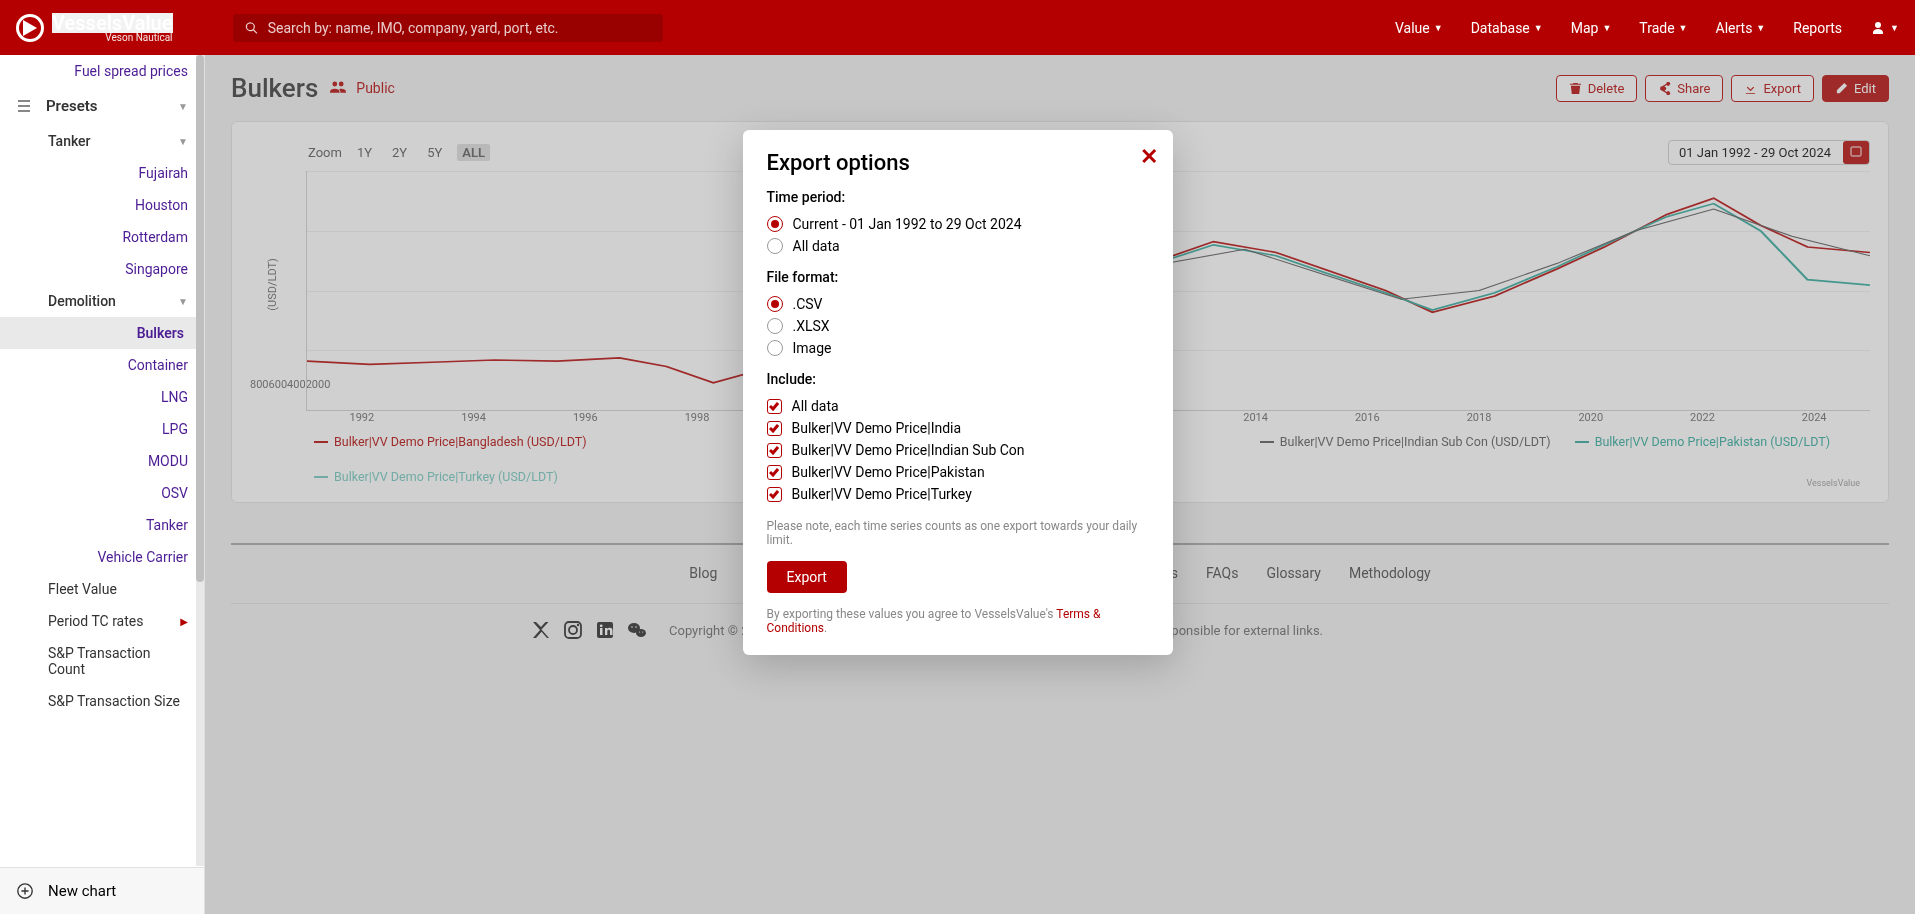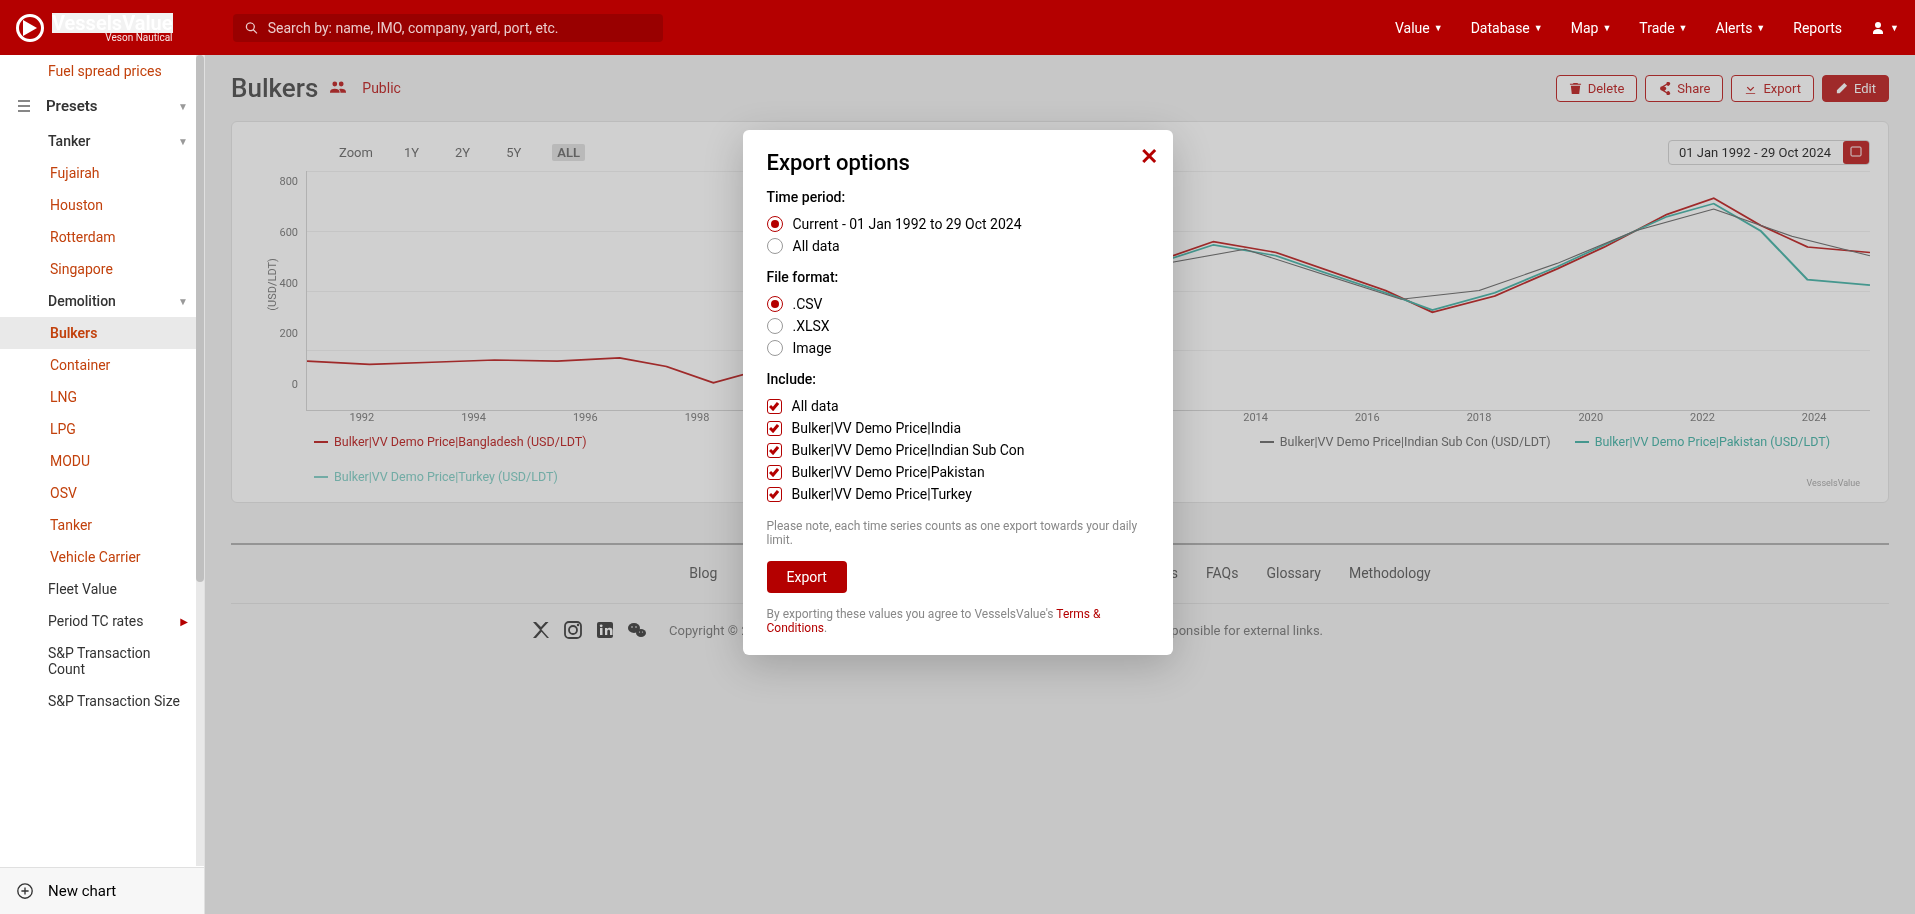--- a/index.html
+++ b/index.html
@@ -18,54 +18,54 @@
 .search-box input { background: none; border: none; color: #fff; margin-left: 10px; width: 100%; font-size: 14px; outline: none; }
 .search-box input::placeholder { color: rgba(255,255,255,0.8); }
 .nav { margin-left: auto; display: flex; gap: 28px; align-items: center; }
 .nav-item { font-size: 14px; cursor: pointer; display: flex; align-items: center; gap: 4px; }
 .chev { font-size: 9px; }
 
 
 .layout { display: flex; height: calc(100vh - 55px); }
 .sidebar { width: 205px; background: #fff; border-right: 1px solid #e0e0e0; display: flex; flex-direction: column; position: relative; }
 .side-scroll { flex: 1; overflow-y: auto; }
-.side-item { padding: 8px 16px 8px 48px; font-size: 14px; color: #c2410c; cursor: pointer; }
+.side-item { padding: 8px 16px 8px 48px; font-size: 14px; color: #4c1d95; cursor: pointer; text-align: right; }
 .side-item.lvl3 { padding-left: 50px; }
 .side-header { padding: 10px 16px; font-size: 15px; font-weight: 600; color: #333; display: flex; align-items: center; cursor: pointer; }
 .side-header svg { width: 16px; height: 16px; margin-right: 14px; opacity: 0.7; }
 .side-sub { padding: 8px 16px 8px 48px; font-size: 14px; font-weight: 500; color: #333; display: flex; align-items: center; cursor: pointer; }
 .side-sub .caret { margin-left: auto; font-size: 10px; color: #999; }
 .side-item.active { background: #e9e9e9; font-weight: 600; border-right: 4px solid #b40000; }
 .new-chart { border-top: 1px solid #e0e0e0; padding: 14px 16px; display: flex; align-items: center; gap: 14px; font-size: 15px; cursor: pointer; background: #f7f7f7; }
 .new-chart svg { width: 18px; height: 18px; }
 .scroll-track { position: absolute; right: 0; top: 0; bottom: 48px; width: 8px; background: #e8e8e8; }
 .scroll-thumb { position: absolute; right: 0; top: 0; width: 8px; height: 65%; background: #bfbfbf; border-radius: 4px; }
 
 
 .main { flex: 1; background: #f2f2f2; overflow: hidden; position: relative; }
 .page-header { display: flex; align-items: center; padding: 18px 26px 8px; }
 .page-title { font-size: 26px; font-weight: 500; color: #333; }
-.public-badge { margin-left: 12px; color: #b40000; font-size: 14px; display: flex; align-items: center; gap: 16px; }
+.public-badge { margin-left: 12px; color: #b40000; font-size: 14px; display: flex; align-items: center; gap: 10px; }
 .public-badge svg { width: 16px; height: 14px; fill: #b40000; }
 .header-actions { margin-left: auto; display: flex; gap: 8px; }
 .btn { border: 1px solid #b40000; color: #b40000; background: #fff; border-radius: 4px; padding: 5px 12px; font-size: 13px; display: flex; align-items: center; gap: 6px; cursor: pointer; }
 .btn svg { width: 13px; height: 13px; fill: currentColor; }
 .btn.filled { background: #b40000; color: #fff; }
 
 
 .chart-card { margin: 10px 26px; background: #fff; border-radius: 6px; padding: 18px; border: 1px solid #e0e0e0; }
 .chart-toolbar { display: flex; align-items: center; margin-bottom: 6px; padding-left: 58px; }
-.zoom-group { display: flex; gap: 26px; font-size: 13px; color: #555; align-items: center; margin-left: 31px; }
+.zoom-group { display: flex; gap: 10px; font-size: 13px; color: #555; align-items: center; }
 .zoom-opt { padding: 1px 5px; border-radius: 2px; cursor: pointer; }
 .zoom-opt.active { background: #dcdcdc; font-weight: 600; }
 .date-box { margin-left: auto; border: 1px solid #ccc; border-radius: 4px; padding: 4px 10px; font-size: 13px; display: flex; align-items: center; gap: 8px; cursor: pointer; }
 .date-box .cal { background: #b40000; color: #fff; padding: 4px; border-radius: 3px; margin: -4px -10px -4px 4px; width: 26px; text-align: center; }
 
 .chart-area { height: 240px; display: flex; }
-.y-axis { width: 56px; display: flex; flex-direction: column; justify-content: space-between; align-items: flex-end; font-size: 11px; color: #666; padding: 4px 8px 20px 0; position: relative; }
+.y-axis { width: 56px; display: flex; flex-direction: row; justify-content: space-between; align-items: flex-end; font-size: 11px; color: #666; padding: 4px 8px 20px 0; position: relative; }
 .y-label { position: absolute; left: -4px; top: 50%; transform: rotate(-90deg) translateX(25%); transform-origin: center; font-size: 11px; color: #666; white-space: nowrap; }
 .plot { flex: 1; position: relative; border-left: 1px solid #d0d0d0; border-bottom: 1px solid #d0d0d0; }
 .grid-h { position: absolute; left: 0; right: 0; height: 1px; background: #eee; }
 .plot svg { position: absolute; inset: 0; width: 100%; height: 100%; }
 .x-axis { display: flex; padding-left: 56px; font-size: 11px; color: #666; }
 .x-tick { flex: 1; text-align: center; }
 .legend { display: flex; flex-wrap: wrap; gap: 20px 24px; padding: 10px 40px 0 64px; font-size: 12.5px; position: relative; }
 .legend-item { display: flex; align-items: center; gap: 6px; }
 .legend-line { width: 14px; height: 2px; }
 .watermark { position: absolute; right: 10px; bottom: -4px; font-size: 9px; color: #999; }

